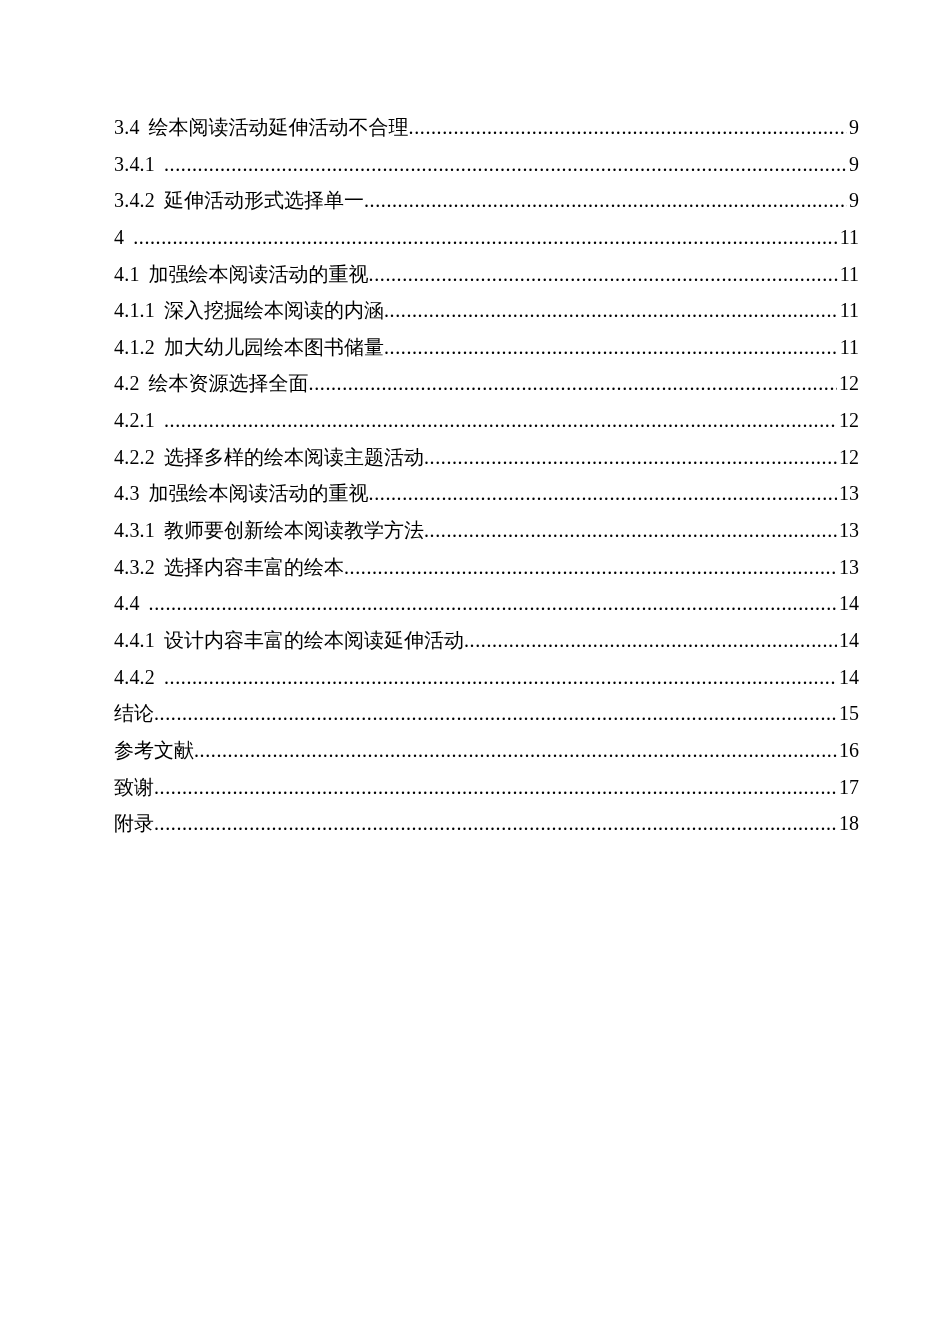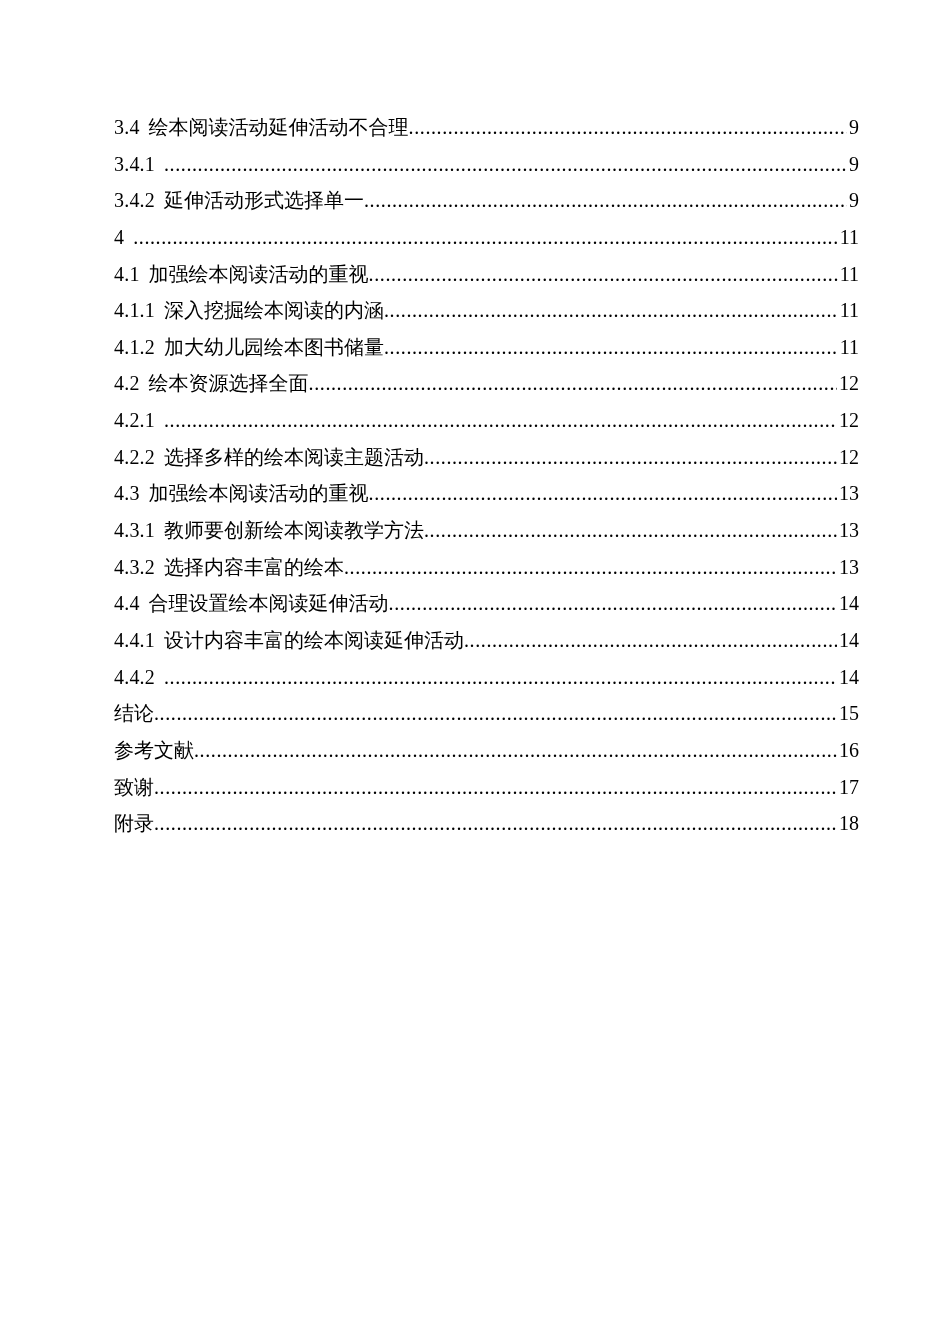--- a/index.html
+++ b/index.html
@@ -128,21 +128,20 @@
     <span class="toc-page">13</span>
   </div>
       <div class="toc-row">
     <span class="toc-num">4.3.2</span>
     <span class="toc-title">选择内容丰富的绘本</span>
     <span class="toc-leader">............................................................................................................................................................................................................................</span>
     <span class="toc-page">13</span>
   </div>
       <div class="toc-row">
     <span class="toc-num">4.4</span>
-    <span class="toc-title">合理设置绘本阅读延伸活动</span>
     <span class="toc-leader">............................................................................................................................................................................................................................</span>
     <span class="toc-page">14</span>
   </div>
       <div class="toc-row">
     <span class="toc-num">4.4.1</span>
     <span class="toc-title">设计内容丰富的绘本阅读延伸活动</span>
     <span class="toc-leader">............................................................................................................................................................................................................................</span>
     <span class="toc-page">14</span>
   </div>
       <div class="toc-row">

